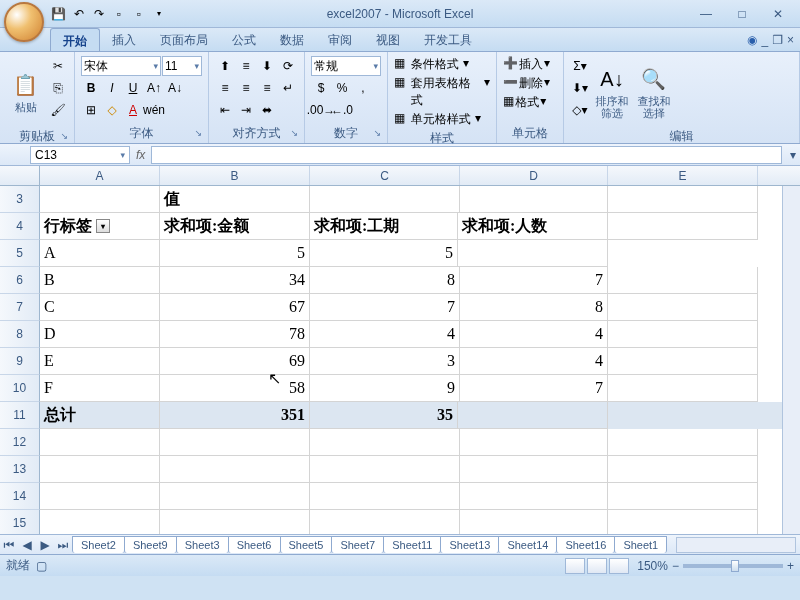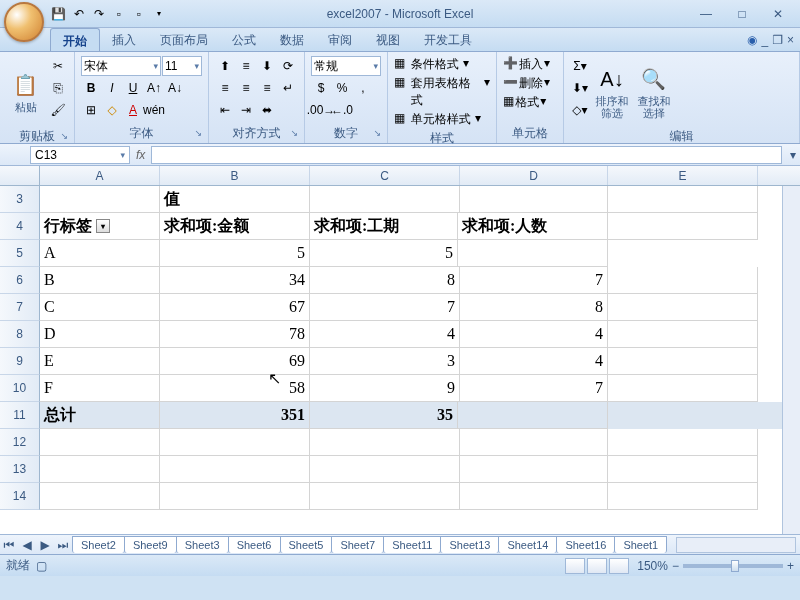--- a/index.html
+++ b/index.html
@@ -363,20 +363,28 @@
         <div class="cell" style="width: 150px;"></div>
       </div>
       <div class="gridrow">
         <div class="rowhdr">14</div>
         <div class="cell" style="width: 120px;"></div>
         <div class="cell" style="width: 150px;"></div>
         <div class="cell" style="width: 150px;"></div>
         <div class="cell" style="width: 148px;"></div>
         <div class="cell" style="width: 150px;"></div>
       </div>
+      <div class="gridrow">
+        <div class="rowhdr">15</div>
+        <div class="cell" style="width: 120px;"></div>
+        <div class="cell" style="width: 150px;"></div>
+        <div class="cell" style="width: 150px;"></div>
+        <div class="cell" style="width: 148px;"></div>
+        <div class="cell" style="width: 150px;"></div>
+      </div>
     </div>
   <div class="vscroll"></div>
 </div>
 
 <div class="cursor-arrow">↖</div>
 
 <div class="sheettabs-row">
   <div class="navarrow">⏮</div>
   <div class="navarrow">◀</div>
   <div class="navarrow">▶</div>

